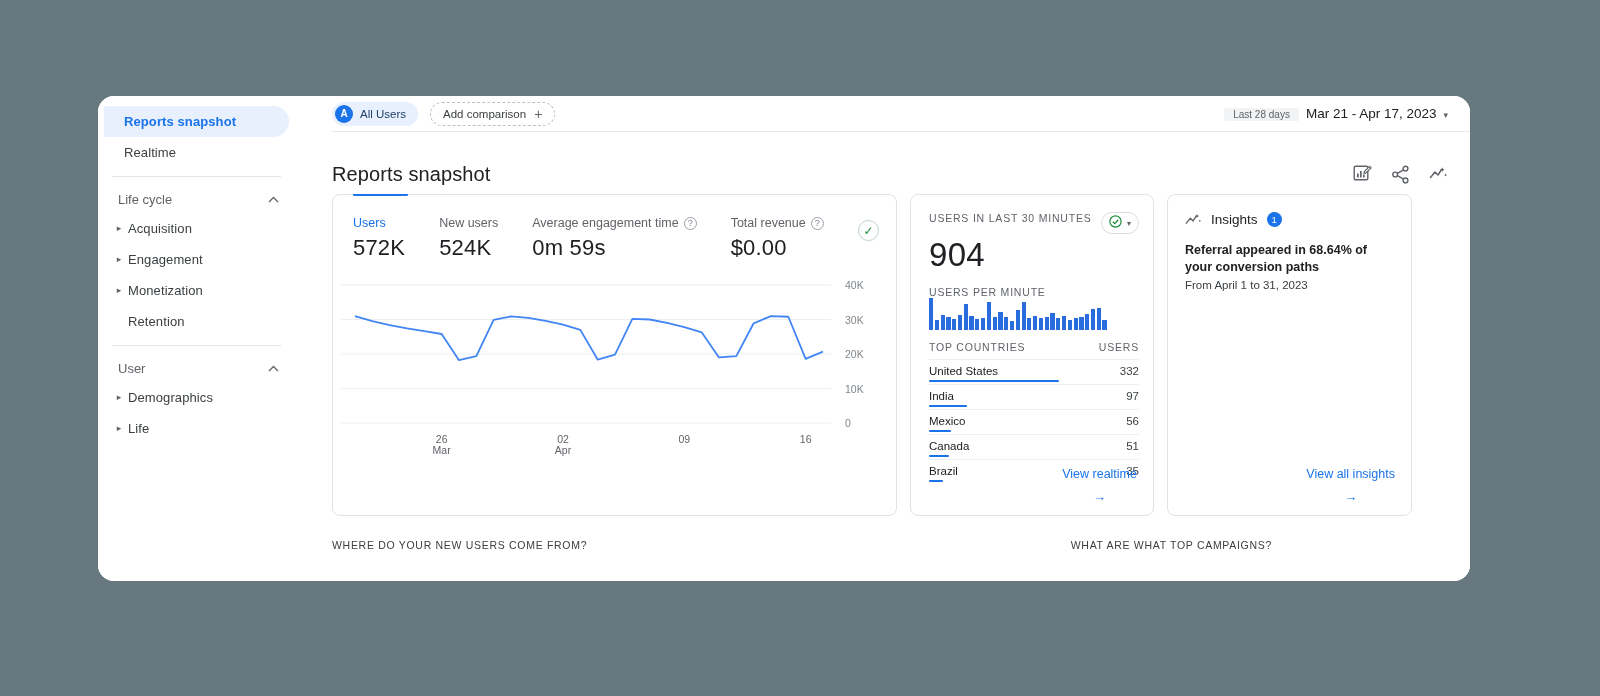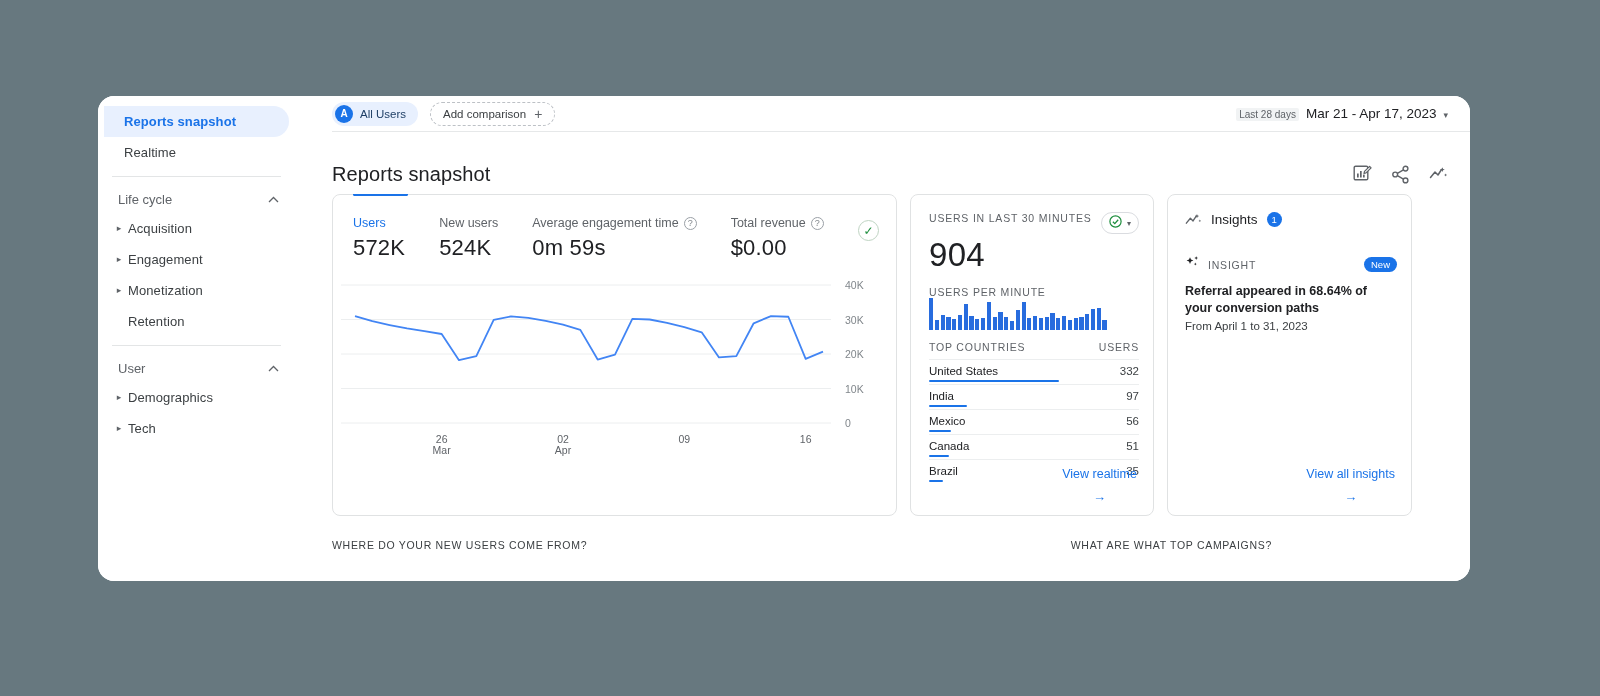--- a/index.html
+++ b/index.html
@@ -79,21 +79,21 @@
   }
   .add-comparison {
     display: flex; align-items: center; gap: 8px;
     border: 1px dashed #bdc1c6; border-radius: 14px;
     height: 24px; padding: 0 12px;
     margin-left: 12px;
     color: #3c4043; font-size: 11.5px;
   }
   .plus-sign { font-size: 14px; color: #5f6368; line-height: 1; }
   .topbar-right { margin-left: auto; display: flex; align-items: baseline; gap: 7px; }
-  .last-days { font-size: 10px; color: #5f6368; background: #f1f3f4; padding: 1px 3px; border-radius: 2px; }
+  .last-days { font-size: 10px; color: #5f6368; background: #f1f3f4; padding: 1px 9px; border-radius: 2px; }
   .date-range { font-size: 13.5px; color: #202124; }
   .date-caret { font-size: 9px; color: #5f6368; }
 
   .page-head {
     display: flex; align-items: center;
     padding: 22px 22px 0 0;
     height: 62px; flex: 0 0 62px;
   }
   .page-title { font-size: 20px; color: #202124; font-weight: normal; letter-spacing: .1px; }
   .head-icons { margin-left: auto; display: flex; align-items: center; gap: 19px; }
@@ -248,21 +248,21 @@
             <path d="M1 6L5.5 1.5L10 6" stroke="#5f6368" stroke-width="1.3" fill="none"></path>
           </svg>
       </span>
     </div>
     <div class="nav-item sub">
       <span class="caret">▸</span>
       <span>Demographics</span>
     </div>
     <div class="nav-item sub">
       <span class="caret">▸</span>
-      <span>Tech</span>
+      <span>Life</span>
     </div>
   </nav>
 
   <section class="main">
 
     <div class="topbar ml-left">
       <div class="seg-chip">
         <span class="seg-avatar">A</span>
         <span>All Users</span>
       </div>
@@ -470,31 +470,20 @@
               <svg width="17" height="17" viewBox="0 0 19 19">
                 <path d="M1.5 12.5L6 7l3 3 3.5-5.5" stroke="#5f6368" stroke-width="1.5" fill="none" stroke-linecap="round" stroke-linejoin="round"></path>
                 <path d="M13.4 2.2l.7 1.7 1.7.7-1.7.7-.7 1.7-.7-1.7-1.7-.7 1.7-.7z" fill="#5f6368"></path>
                 <path d="M16.6 8.4l.45 1.1 1.1.45-1.1.45-.45 1.1-.45-1.1-1.1-.45 1.1-.45z" fill="#5f6368"></path>
               </svg>
             </span>
             <span class="ins-title">Insights</span>
             <span class="ins-count">1</span>
           </div>
 
-          <div class="ins-row">
-            <span>
-              <svg width="15" height="15" viewBox="0 0 15 15">
-                <path d="M5 2.2l1 2.4 2.4 1-2.4 1-1 2.4-1-2.4-2.4-1 2.4-1z" fill="#202124"></path>
-                <path d="M11.2 1.2l.55 1.3 1.3.55-1.3.55-.55 1.3-.55-1.3-1.3-.55 1.3-.55z" fill="#202124"></path>
-                <path d="M10.3 7.6l.45 1.05 1.05.45-1.05.45-.45 1.05-.45-1.05-1.05-.45 1.05-.45z" fill="#202124"></path>
-              </svg>
-            </span>
-            <span class="ins-kicker">INSIGHT</span>
-            <span class="ins-new">New</span>
-          </div>
 
           <div class="ins-body">
             <div class="ins-headline">Referral appeared in 68.64% of your conversion paths</div>
             <div class="ins-sub">From April 1 to 31, 2023</div>
           </div>
 
           <div class="card-footer">
             <span>View all insights</span>
             <span class="arrow">→</span>
           </div>

